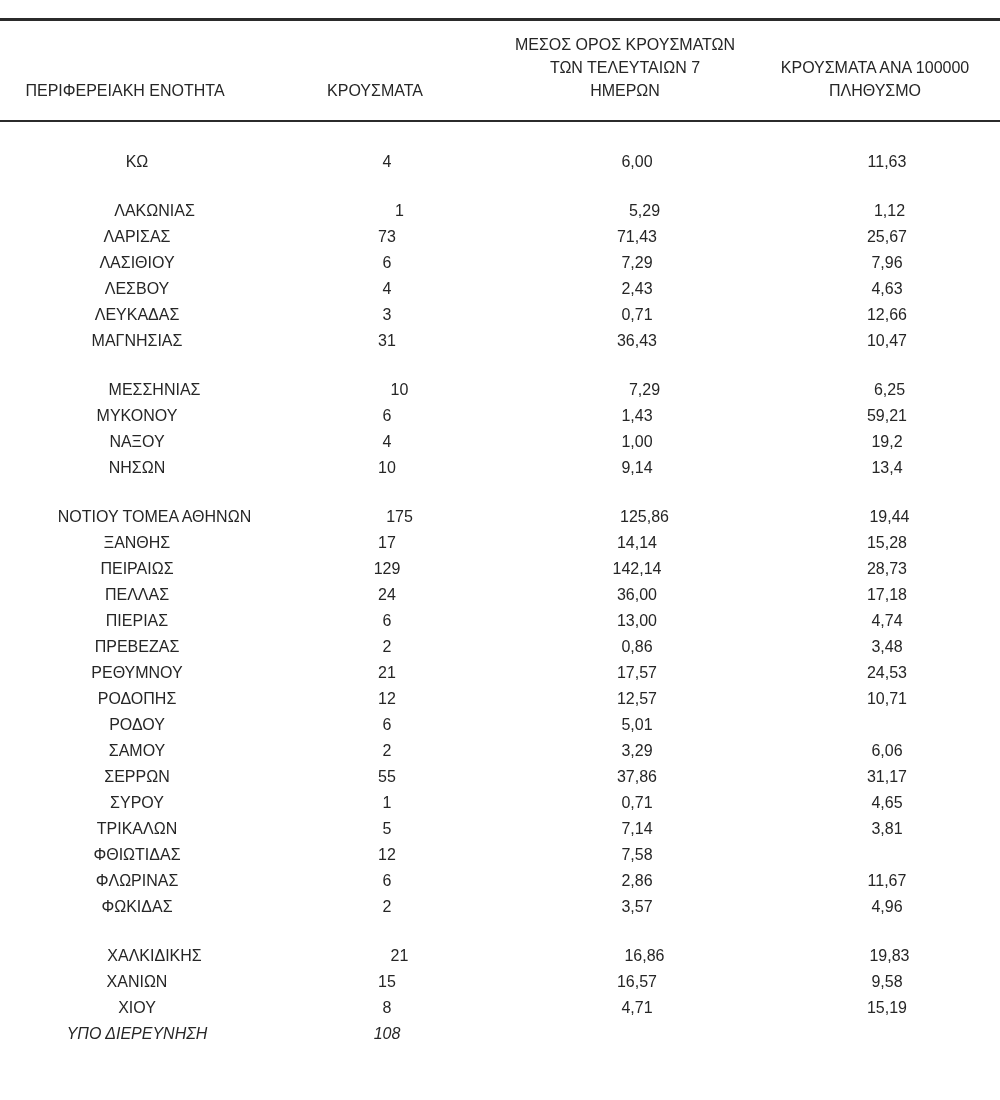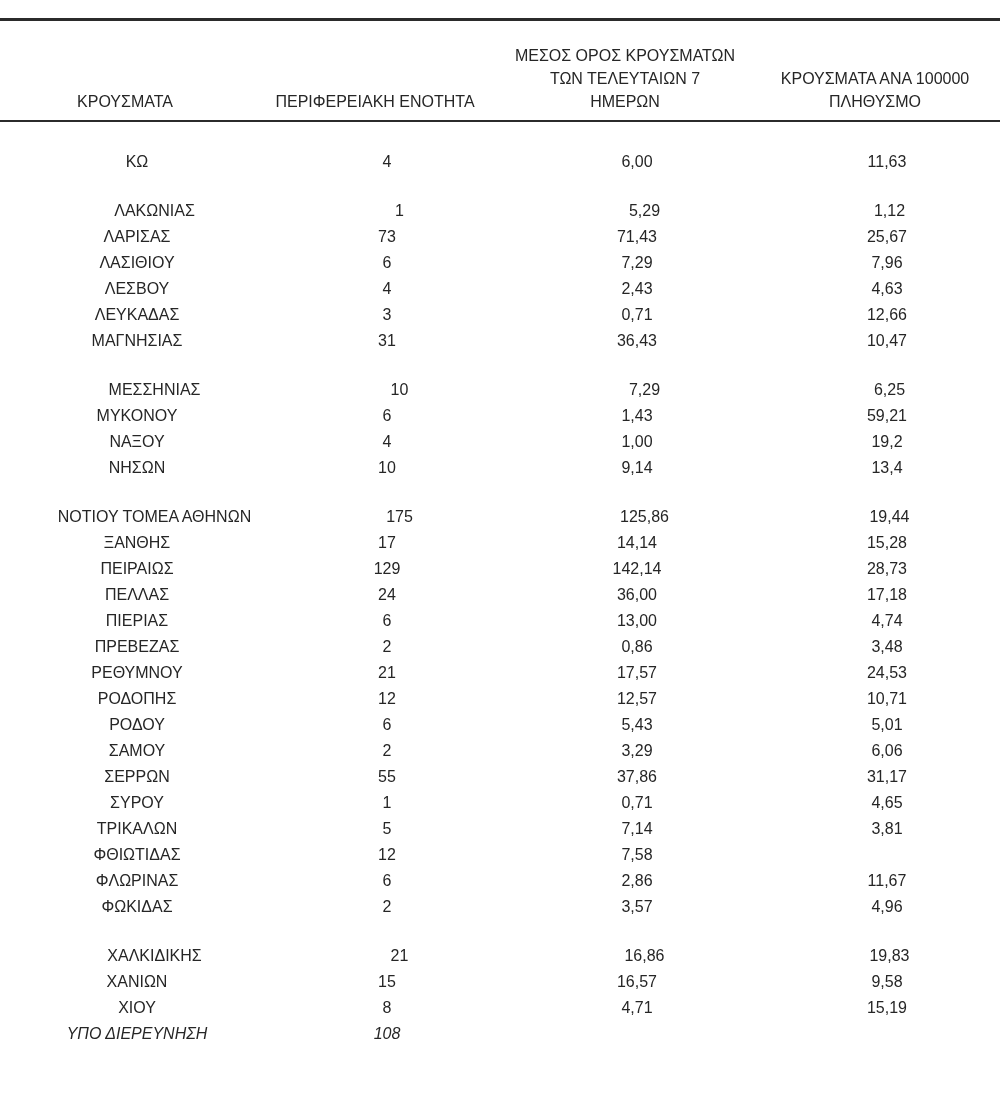--- a/index.html
+++ b/index.html
@@ -24,21 +24,21 @@
   .thead {
     position: absolute; left: 0; top: 21px;
     width: 100%; height: 99px;
     display: flex; align-items: flex-end;
   }
   .th {
     flex: 0 0 25%;
     text-align: center;
     font-size: 16px;
     line-height: 23px;
-    padding-bottom: 7px;
+    padding-bottom: 18px;
     white-space: pre-line;
     font-weight: 400;
   }
   .tbody {
     position: absolute; left: 12px; top: 122px;
     width: 100%;
     padding-top: 27px;
   }
   .tr {
     display: flex;
@@ -54,22 +54,22 @@
   }
 </style>
 </head>
 <body>
 
 <div class="page">
 
   <div class="rule rule-top"></div>
 
   <div class="thead">
+    <div class="th">ΠΕΡΙΦΕΡΕΙΑΚΗ ΕΝΟΤΗΤΑ</div>
     <div class="th">ΚΡΟΥΣΜΑΤΑ</div>
-    <div class="th">ΠΕΡΙΦΕΡΕΙΑΚΗ ΕΝΟΤΗΤΑ</div>
     <div class="th">ΜΕΣΟΣ ΟΡΟΣ ΚΡΟΥΣΜΑΤΩΝ
 ΤΩΝ ΤΕΛΕΥΤΑΙΩΝ 7
 ΗΜΕΡΩΝ</div>
     <div class="th">ΚΡΟΥΣΜΑΤΑ ΑΝΑ 100000
 ΠΛΗΘΥΣΜΟ</div>
   </div>
 
   <div class="rule rule-header"></div>
 
   <div class="tbody">
@@ -183,21 +183,20 @@
       </div>
       <div class="tr">
         <div class="td">ΡΟΔΟΠΗΣ</div>
         <div class="td">12</div>
         <div class="td">12,57</div>
         <div class="td">10,71</div>
       </div>
       <div class="tr">
         <div class="td">ΡΟΔΟΥ</div>
         <div class="td">6</div>
-        <div class="td">5,43</div>
         <div class="td">5,01</div>
       </div>
       <div class="tr">
         <div class="td">ΣΑΜΟΥ</div>
         <div class="td">2</div>
         <div class="td">3,29</div>
         <div class="td">6,06</div>
       </div>
       <div class="tr">
         <div class="td">ΣΕΡΡΩΝ</div>

